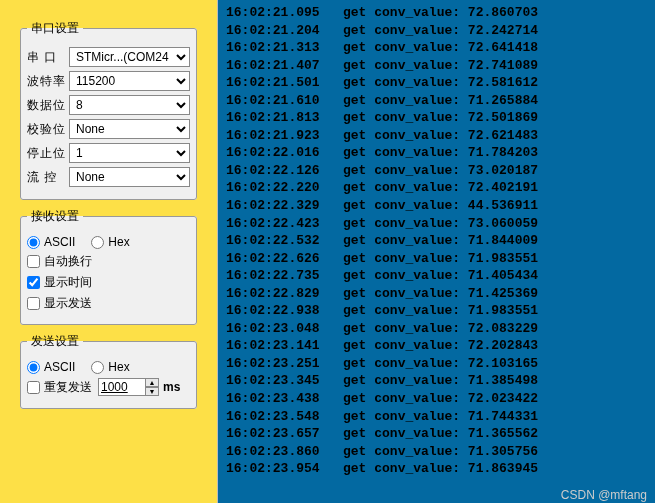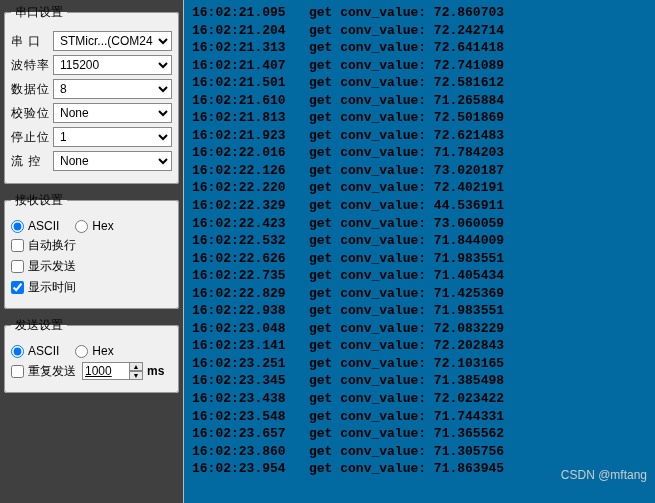--- a/index.html
+++ b/index.html
@@ -1,34 +1,34 @@
 <!DOCTYPE html>
 <html><head>
 <meta charset="utf-8">
 <style>
 * { box-sizing: border-box; margin: 0; padding: 0; }
 body { font-family: "Microsoft YaHei", SimSun, sans-serif; font-size: 12px; background: #f0f0f0; color: #000; }
 .container { display: flex; width: 655px; height: 503px; background: #fff; }
-.sidebar { width: 184px; background: #404040; padding: 4px; border-right: 1px solid #bbb; }
+.sidebar { width: 218px; background: #fde047; padding: 20px; border-right: 1px solid #bbb; }
 .content { flex: 1; background: #0369a1; padding: 4px 8px; font-family: Consolas, "Courier New", monospace; font-size: 13px; font-weight: bold; line-height: 1.35; overflow: hidden; position: relative; }
 fieldset { border: 1px solid #999; border-radius: 3px; margin-bottom: 8px; padding: 6px 6px 8px 6px; background: #f0f0f0; }
 legend { padding: 0 4px; font-size: 12px; }
 .row { display: flex; align-items: center; margin: 4px 0; }
 .row-label { width: 42px; letter-spacing: 1px; }
 select { flex: 1; height: 20px; border: 1px solid #888; background: #fff; font-size: 12px; padding-left: 2px; }
 .radio-row { display: flex; align-items: center; gap: 16px; margin: 4px 0; }
 .radio-row label, .check-row label { display: flex; align-items: center; gap: 4px; cursor: pointer; }
 .check-row { display: flex; align-items: center; margin: 4px 0; }
 input[type="radio"], input[type="checkbox"] { margin: 0; }
 input[type="text"].num { width: 48px; height: 18px; border: 1px solid #888; text-align: left; padding: 0 2px; font-size: 12px; text-decoration: underline; }
 .spin { display: inline-flex; flex-direction: column; margin-left: -1px; }
 .spin button { width: 14px; height: 9px; font-size: 7px; line-height: 7px; padding: 0; border: 1px solid #888; background: #e8e8e8; }
 .ms { margin-left: 4px; font-weight: bold; }
 .log-line { white-space: pre; }
-.watermark { position: absolute; bottom: 20px; right: 8px; color: #ccc; font-family: Arial, sans-serif; font-size: 12px; font-weight: normal; }
+.watermark { position: absolute; bottom: 0; right: 8px; color: #ccc; font-family: Arial, sans-serif; font-size: 12px; font-weight: normal; }
 </style>
 </head>
 <body>
 <div class="container">
   <div class="sidebar">
     <fieldset>
       <legend>串口设置</legend>
       <div class="row">
         <span class="row-label">串  口</span>
         <select><option>STMicr...(COM24</option></select>
@@ -68,28 +68,28 @@
           </label>
       </div>
       <div class="check-row">
           <label>
             <input type="checkbox" style="">
             <span>自动换行</span>
           </label>
         </div>
       <div class="check-row">
           <label>
-            <input type="checkbox" style="">
-            <span>显示发送</span>
+            <input type="checkbox" checked="" style="">
+            <span>显示时间</span>
           </label>
         </div>
       <div class="check-row">
           <label>
-            <input type="checkbox" checked="" style="">
-            <span>显示时间</span>
+            <input type="checkbox" style="">
+            <span>显示发送</span>
           </label>
         </div>
     </fieldset>
 
     <fieldset>
       <legend>发送设置</legend>
       <div class="radio-row">
         <label>
             <input type="radio" name="smode" checked="" style="">
             <span>ASCII</span>

